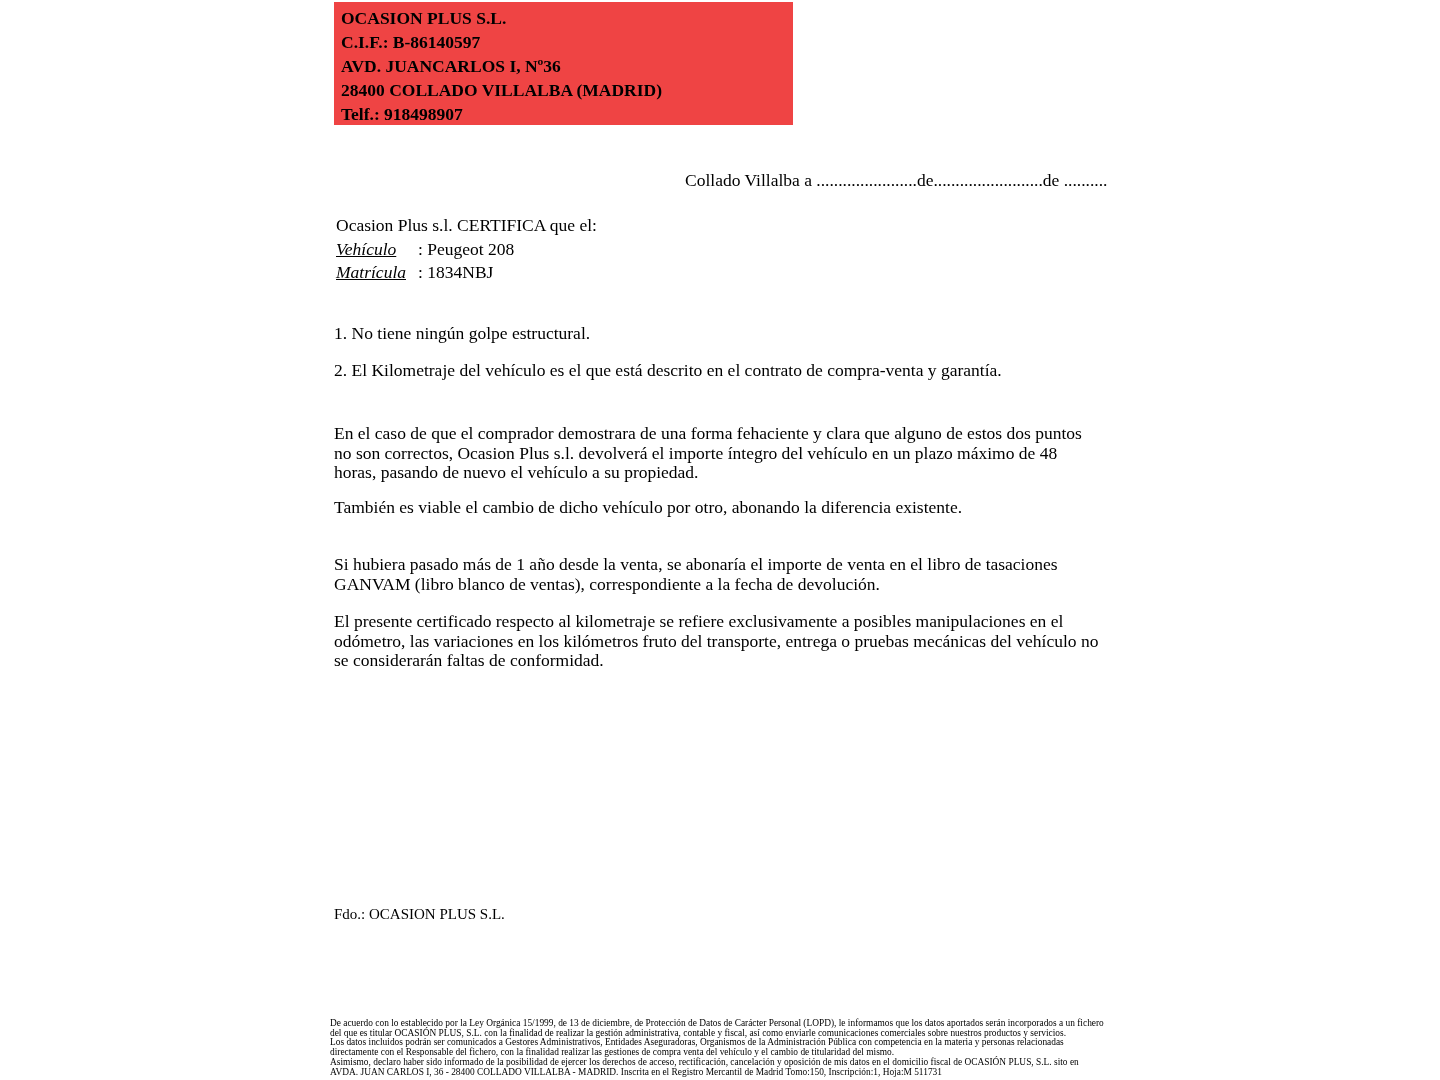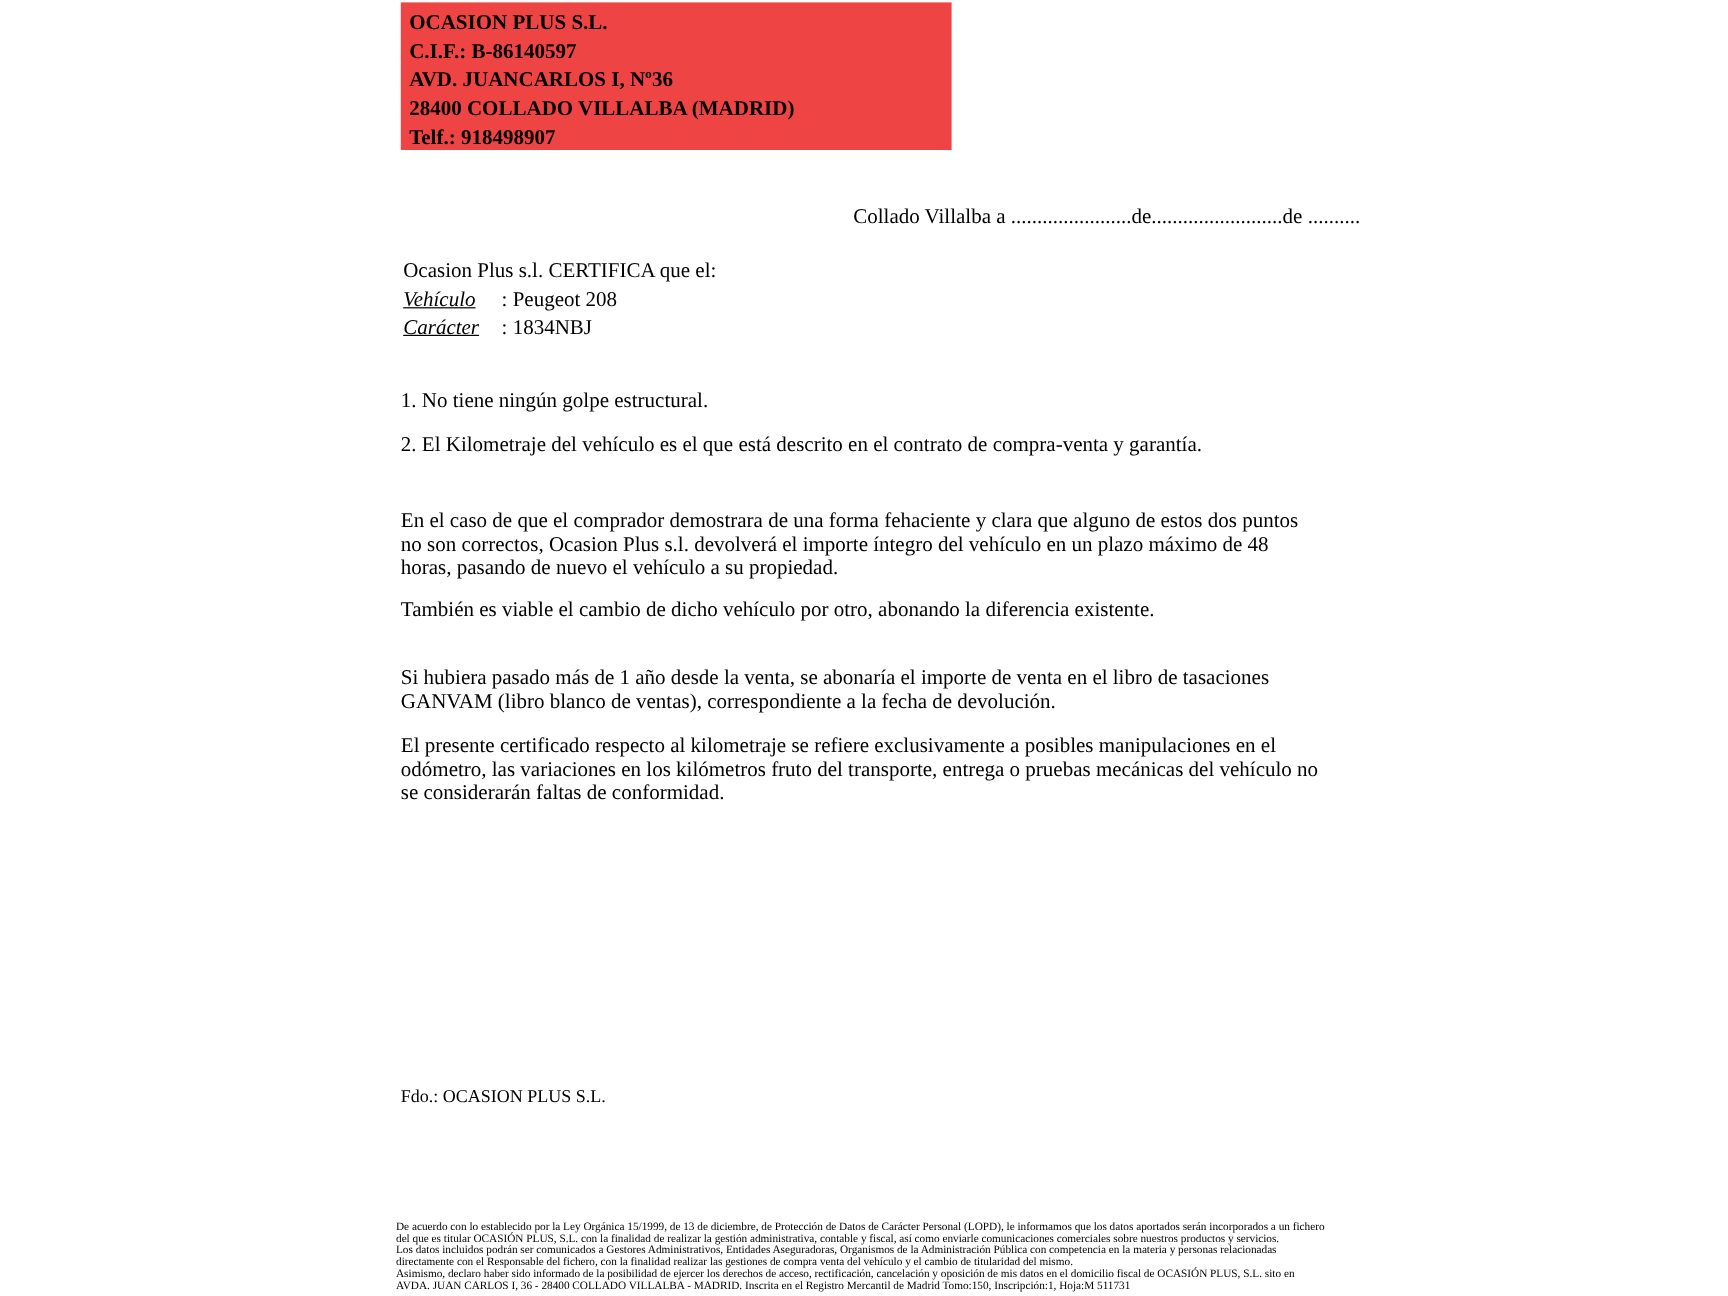--- a/index.html
+++ b/index.html
@@ -26,21 +26,21 @@
     padding: 4px 6px 0 7px;
   }
   .header-box .hline {
     font-weight: bold;
     font-size: 17.5px;
     line-height: 24px;
     white-space: nowrap;
   }
   .date-line {
     position: absolute;
-    left: 711px;
+    left: 685px;
     top: 170px;
     font-size: 17.5px;
     line-height: 20px;
     white-space: nowrap;
   }
   .cert-block {
     position: absolute;
     left: 336px;
     top: 214px;
     font-size: 17.5px;
@@ -106,21 +106,21 @@
 </div>
 
 <div class="date-line">Collado Villalba a .......................de.........................de ..........</div>
 
 <div class="cert-block">
   <div class="cert-intro">Ocasion Plus s.l. CERTIFICA que el:</div>
   <div class="cert-row">
     <span class="label"><u>Vehículo</u></span><span>: Peugeot 208</span>
   </div>
   <div class="cert-row">
-    <span class="label"><u>Carácter</u></span><span>: 1834NBJ</span>
+    <span class="label"><u>Matrícula</u></span><span>: 1834NBJ</span>
   </div>
 </div>
 
 <div class="condition cond-1">1. No tiene ningún golpe estructural.</div>
 <div class="condition cond-2">2. El Kilometraje del vehículo es el que está descrito en el contrato de compra-venta y garantía.</div>
 
 <div class="para para-1">En el caso de que el comprador demostrara de una forma fehaciente y clara que alguno de estos dos puntos no son correctos, Ocasion Plus s.l. devolverá el importe íntegro del vehículo en un plazo máximo de 48 horas, pasando de nuevo el vehículo a su propiedad.</div>
 <div class="para para-2">También es viable el cambio de dicho vehículo por otro, abonando la diferencia existente.</div>
 <div class="para para-3">Si hubiera pasado más de 1 año desde la venta, se abonaría el importe de venta en el libro de tasaciones GANVAM (libro blanco de ventas), correspondiente a la fecha de devolución.</div>
 <div class="para para-4">El presente certificado respecto al kilometraje se refiere exclusivamente a posibles manipulaciones en el odómetro, las variaciones en los kilómetros fruto del transporte, entrega o pruebas mecánicas del vehículo no se considerarán faltas de conformidad.</div>

